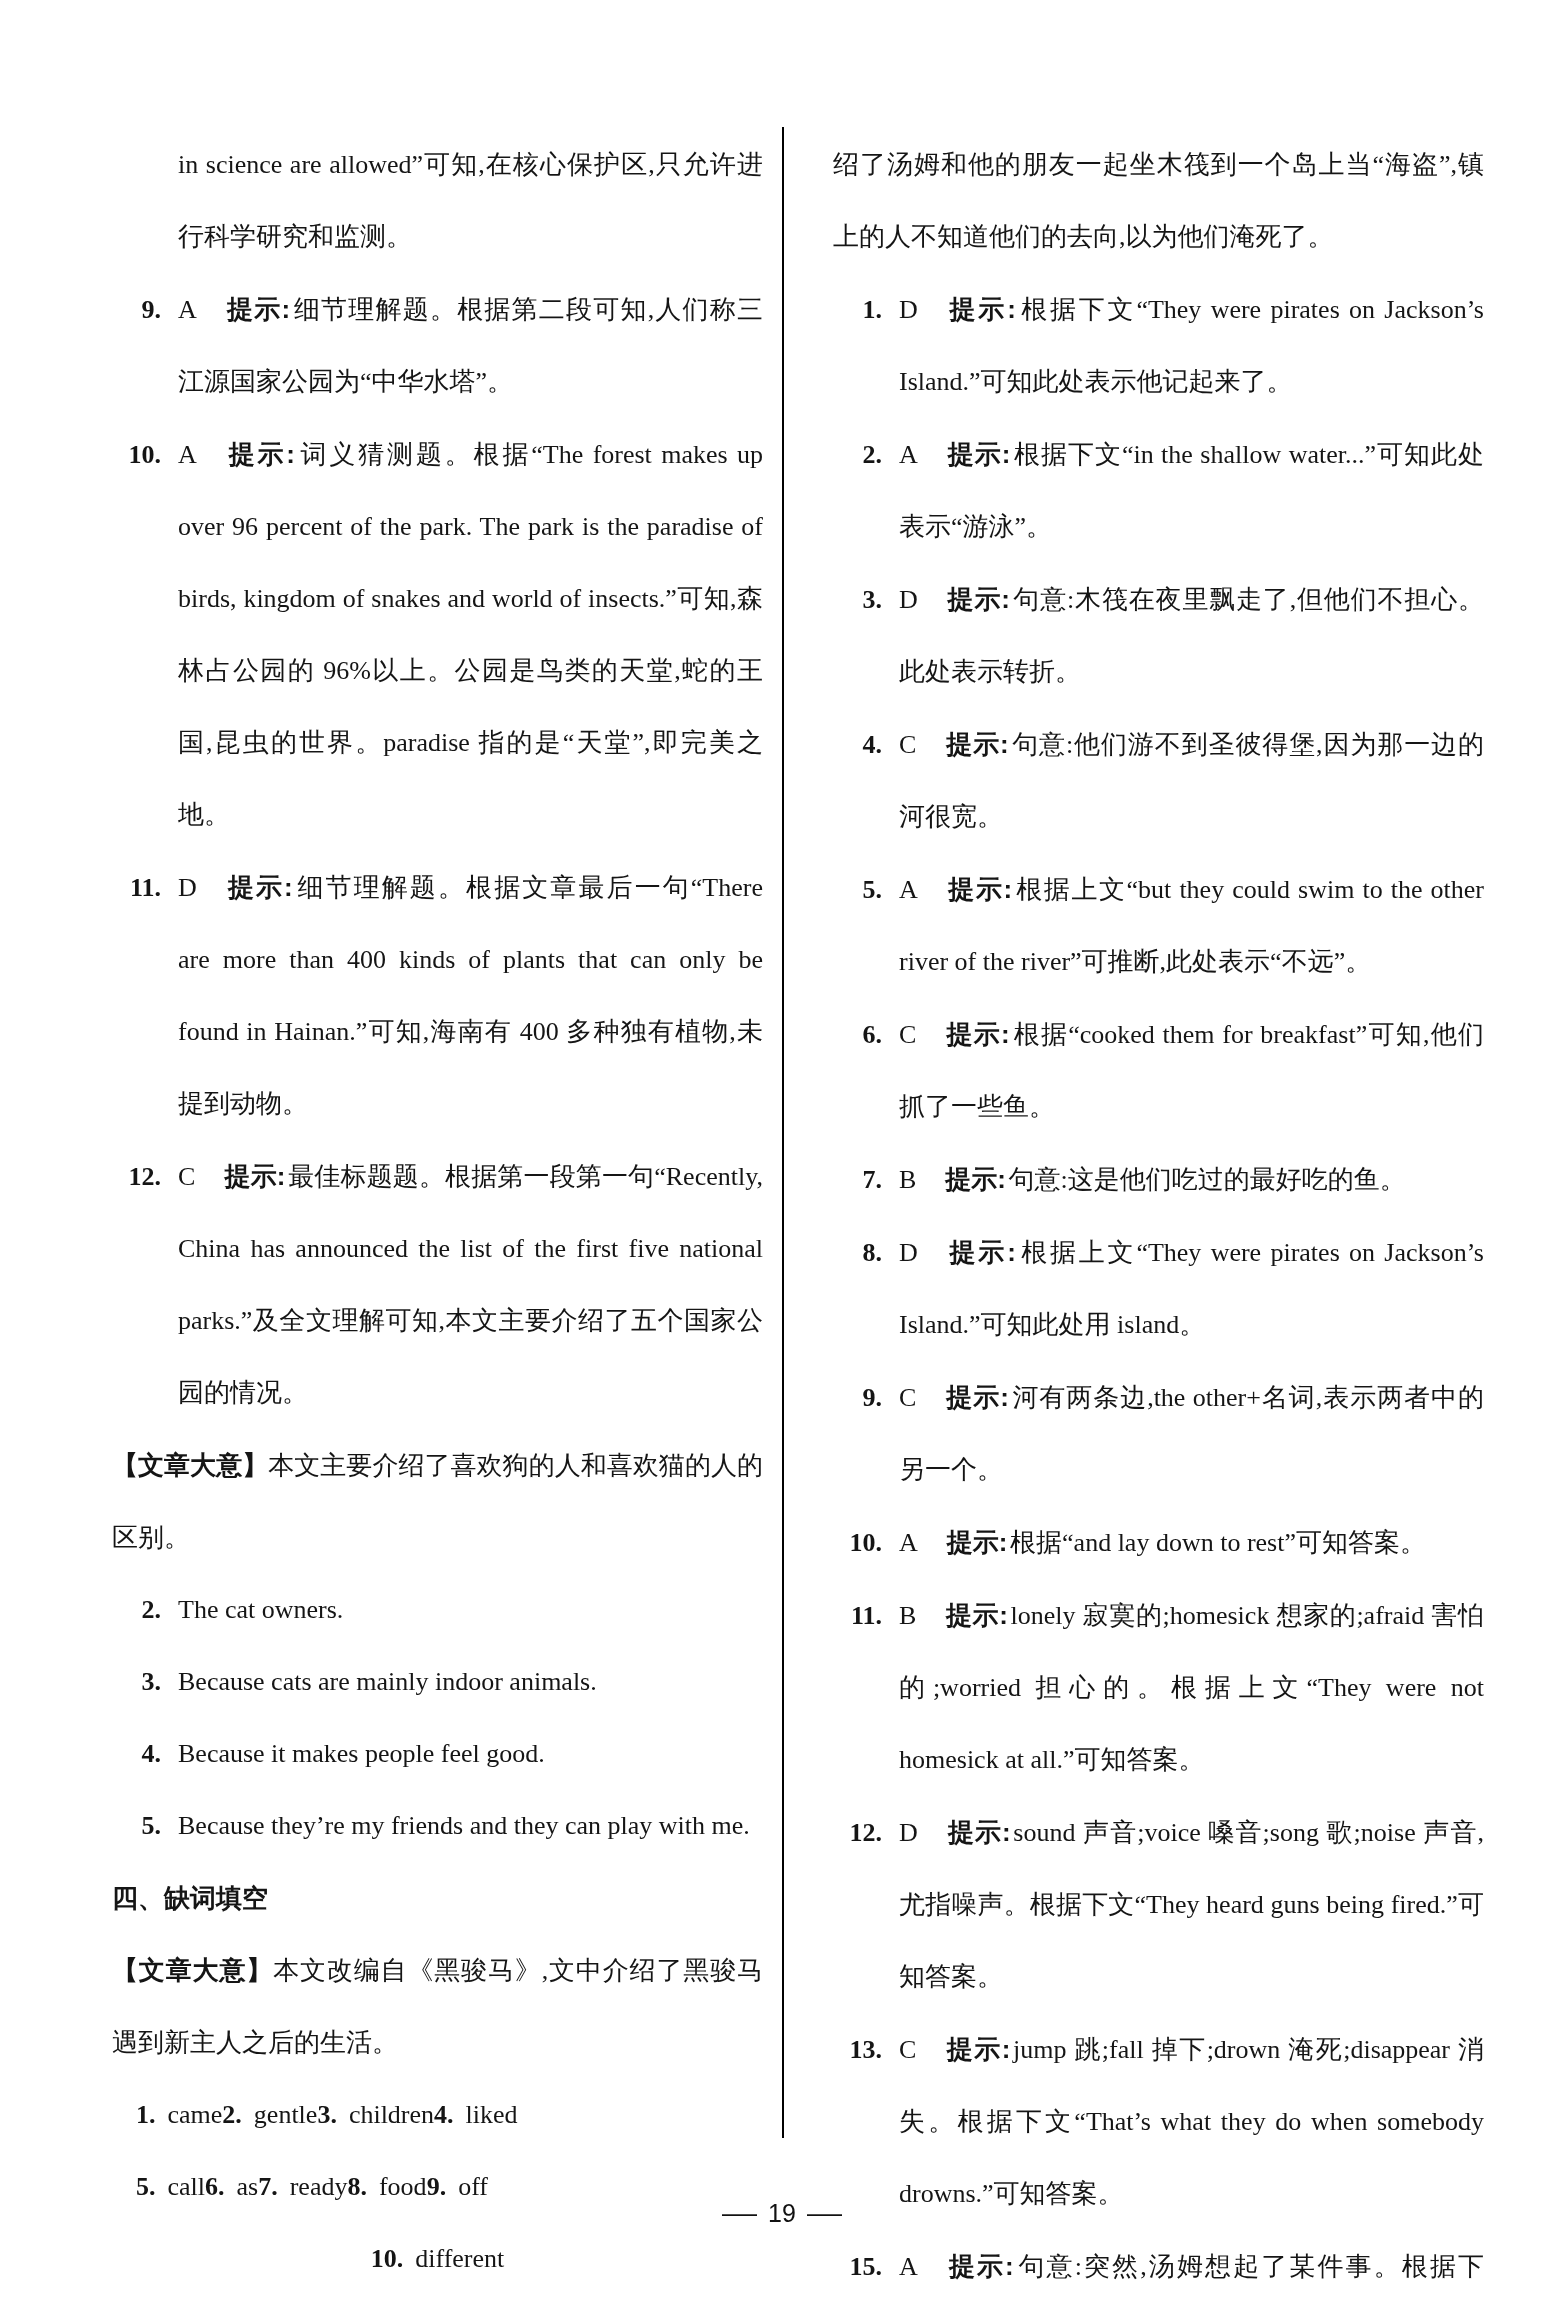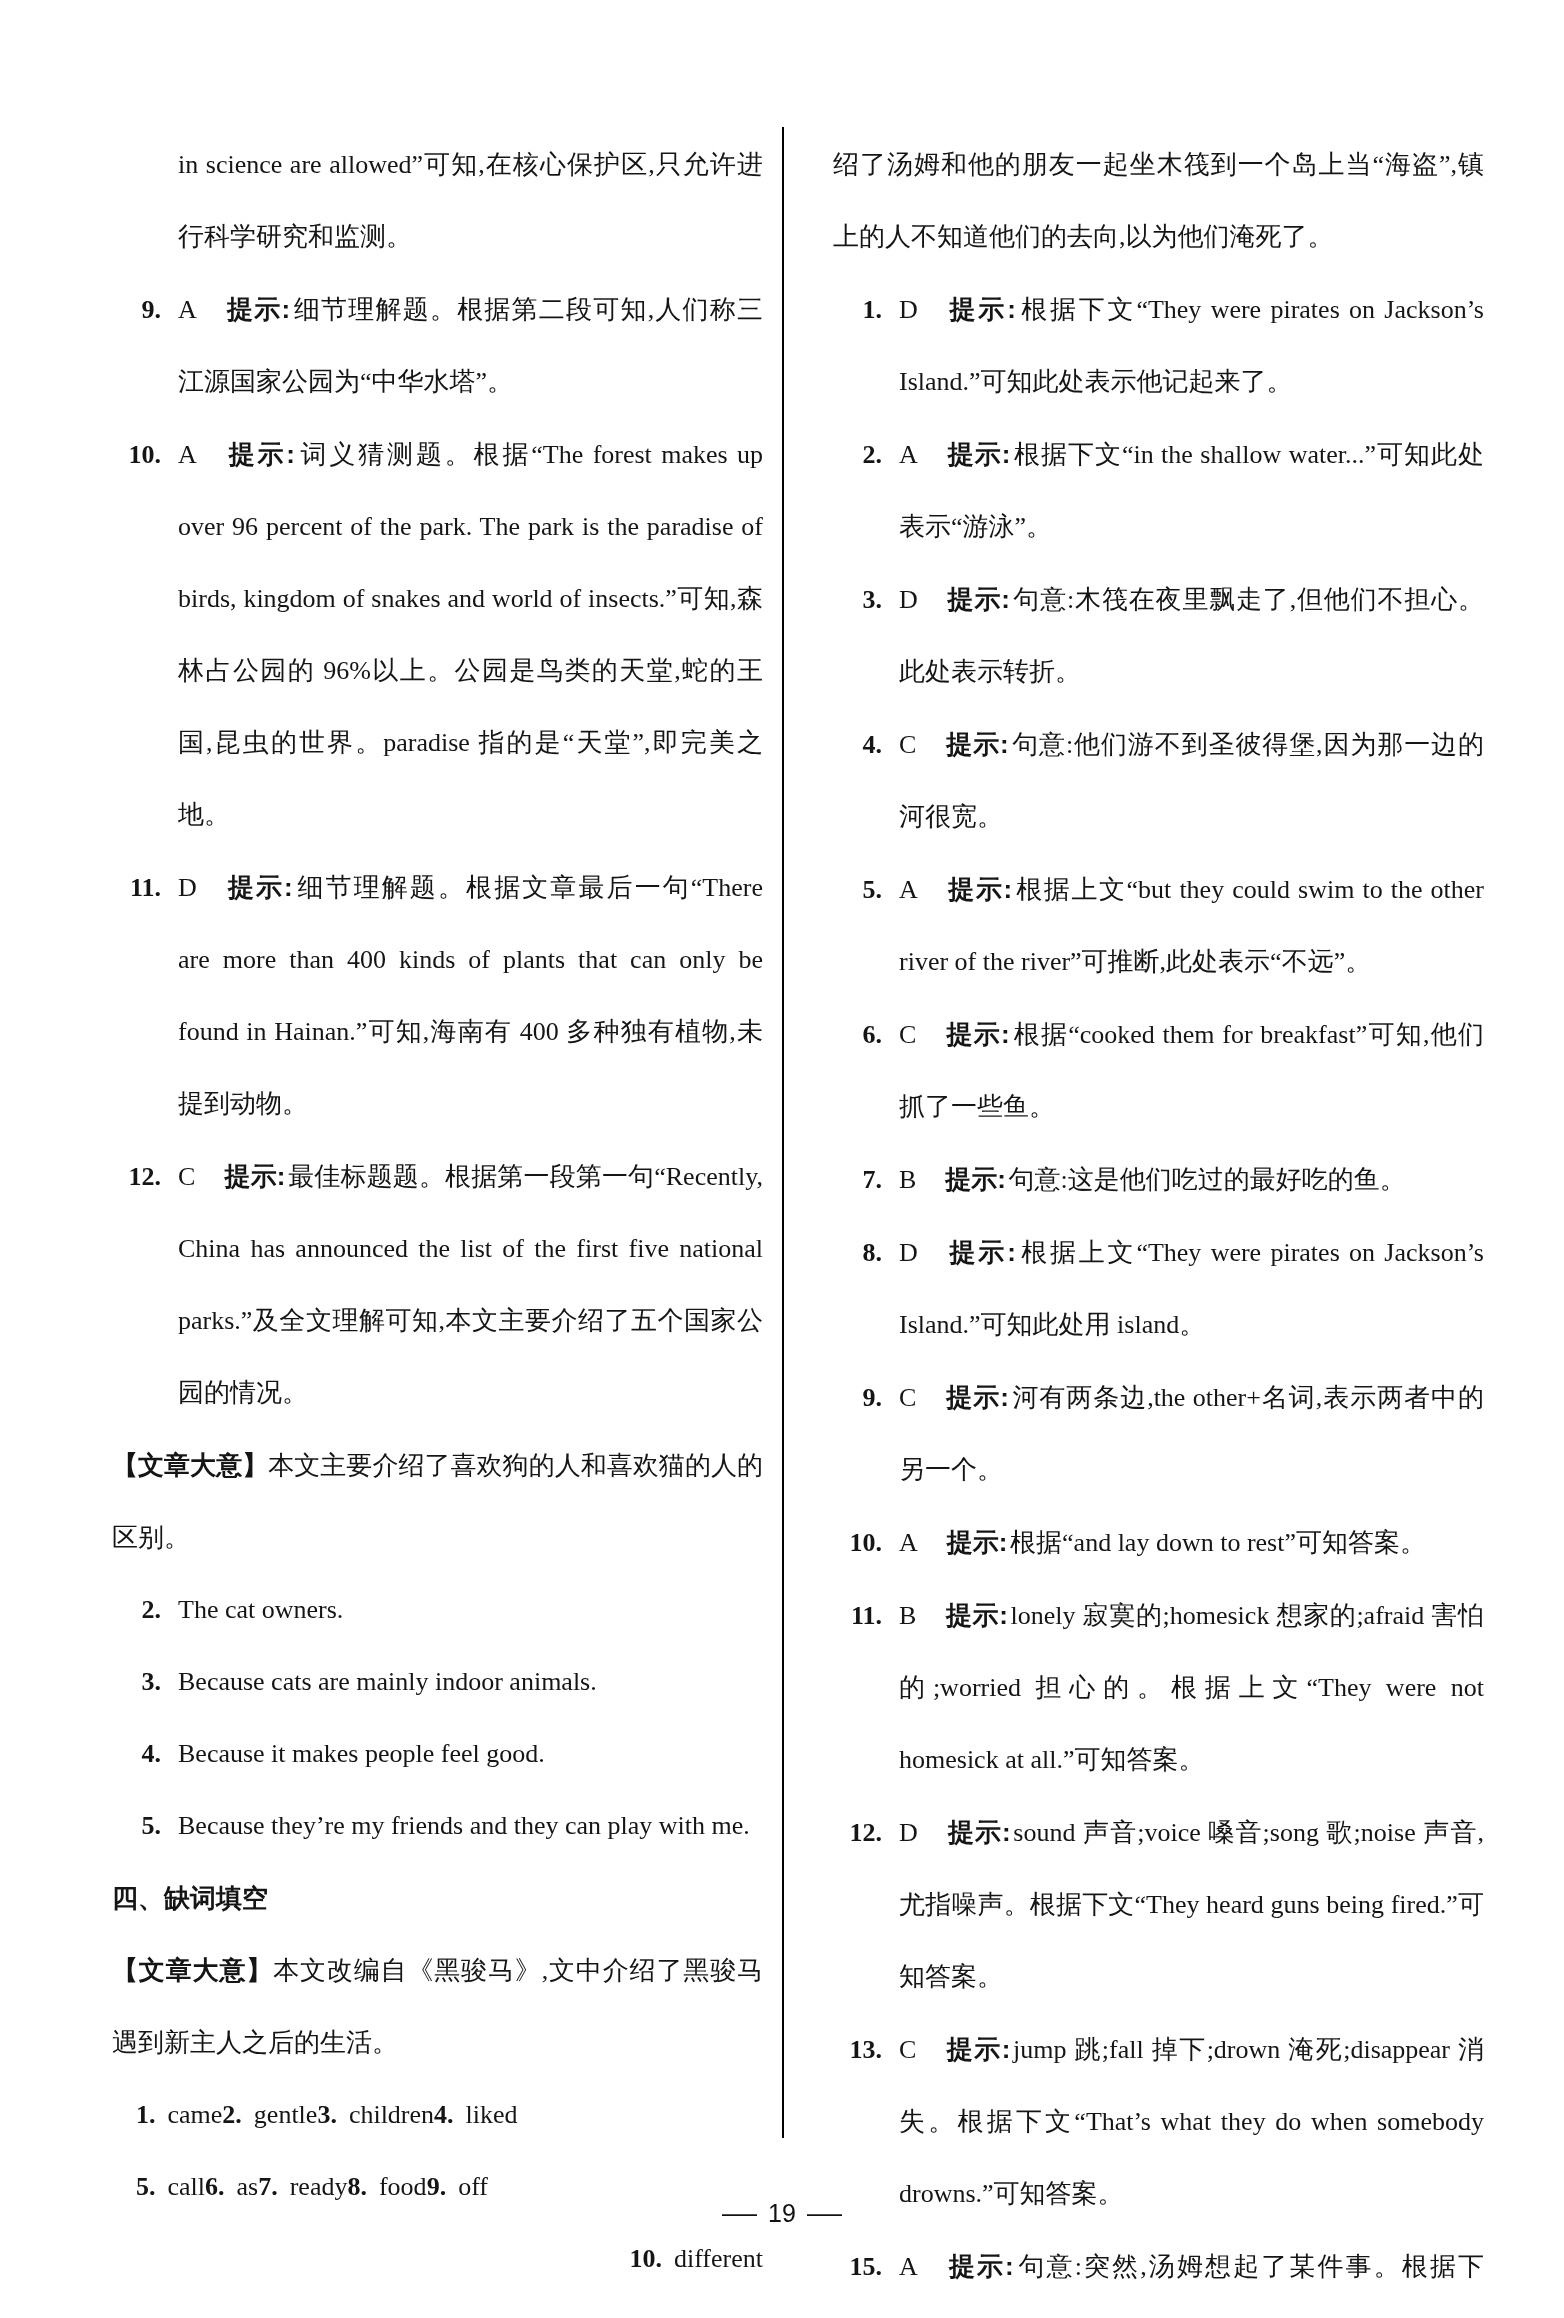--- a/index.html
+++ b/index.html
@@ -36,21 +36,21 @@
   .section {
     font-weight: 700;
     font-family: "Liberation Sans", "DejaVu Sans", sans-serif;
   }
   .sumlabel {
     font-weight: 700;
     font-family: "Liberation Sans", "DejaVu Sans", sans-serif;
   }
 
   .answers { display: flex; justify-content: flex-start; padding-left: 24px; }
-  .answers.single { justify-content: flex-end; padding-left: 0; }
+  .answers.single { justify-content: center; padding-left: 0; }
   .pair { white-space: nowrap; }
   .pnum { font-weight: 700; margin-right: 12px; }
 
   .center-heading {
     text-align: center; font-weight: 700;
     font-family: "Liberation Sans", "DejaVu Sans", sans-serif;
     font-size: 30px; margin: 12px 0 6.6px;
   }
   .center-letter { text-align: center; font-weight: 700; font-size: 29px; }
 

